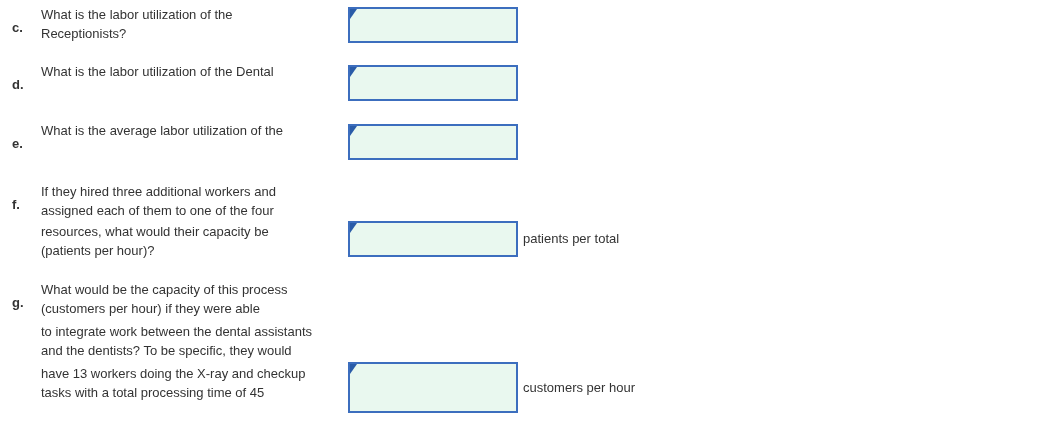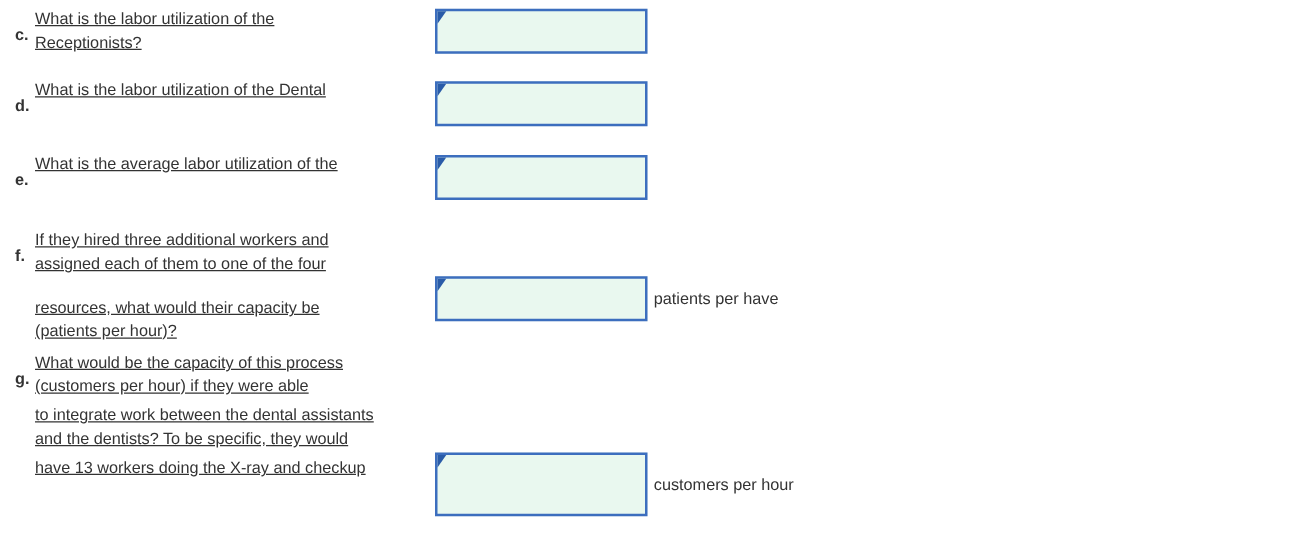--- a/index.html
+++ b/index.html
@@ -22,29 +22,28 @@
     overflow: hidden;
   }
   .q-letter {
     position: absolute;
     left: 12px;
     font-weight: bold;
     line-height: 19px;
   }
   .q-text {
     position: absolute;
-    left: 28px;
+    left: 41px;
     width: 335px;
-    text-decoration: underline;
   }
   .q-line {
     line-height: 19px;
     white-space: nowrap;
   }
-  .gap3 { margin-top: 16px; }
+  .gap3 { margin-top: 2px; }
   .gap4 { margin-top: 4px; }
   .answer-box {
     position: absolute;
     width: 170px;
   }
   .answer-box input {
     display: block;
     width: 100%;
     height: 100%;
     box-sizing: border-box;
@@ -108,29 +107,30 @@
   <div class="q-text" style="top:182px">
     <div class="q-line">If they hired three additional workers and</div>
     <div class="q-line">assigned each of them to one of the four</div>
     <div class="q-line gap3">resources, what would their capacity be</div>
     <div class="q-line">(patients per hour)?</div>
   </div>
   <div class="answer-box" style="left:348px; top:221px; height:36px">
     <input type="text" value="" style="">
     <div class="marker"></div>
   </div>
-  <div class="unit" style="left:523px; top:229px">patients per have</div>
+  <div class="unit" style="left:523px; top:229px">patients per total</div>
 
   <div class="q-letter" style="top:293px">g.</div>
   <div class="q-text" style="top:280px">
     <div class="q-line">What would be the capacity of this process</div>
     <div class="q-line">(customers per hour) if they were able</div>
     <div class="q-line gap4">to integrate work between the dental assistants</div>
     <div class="q-line">and the dentists? To be specific, they would</div>
     <div class="q-line gap4">have 13 workers doing the X-ray and checkup</div>
+    <div class="q-line">tasks with a total processing time of 45</div>
   </div>
   <div class="answer-box" style="left:348px; top:362px; height:51px">
     <input type="text" value="" style="">
     <div class="marker"></div>
   </div>
   <div class="unit" style="left:523px; top:378px">customers per hour</div>
 
 </div>
 
 </body></html>

